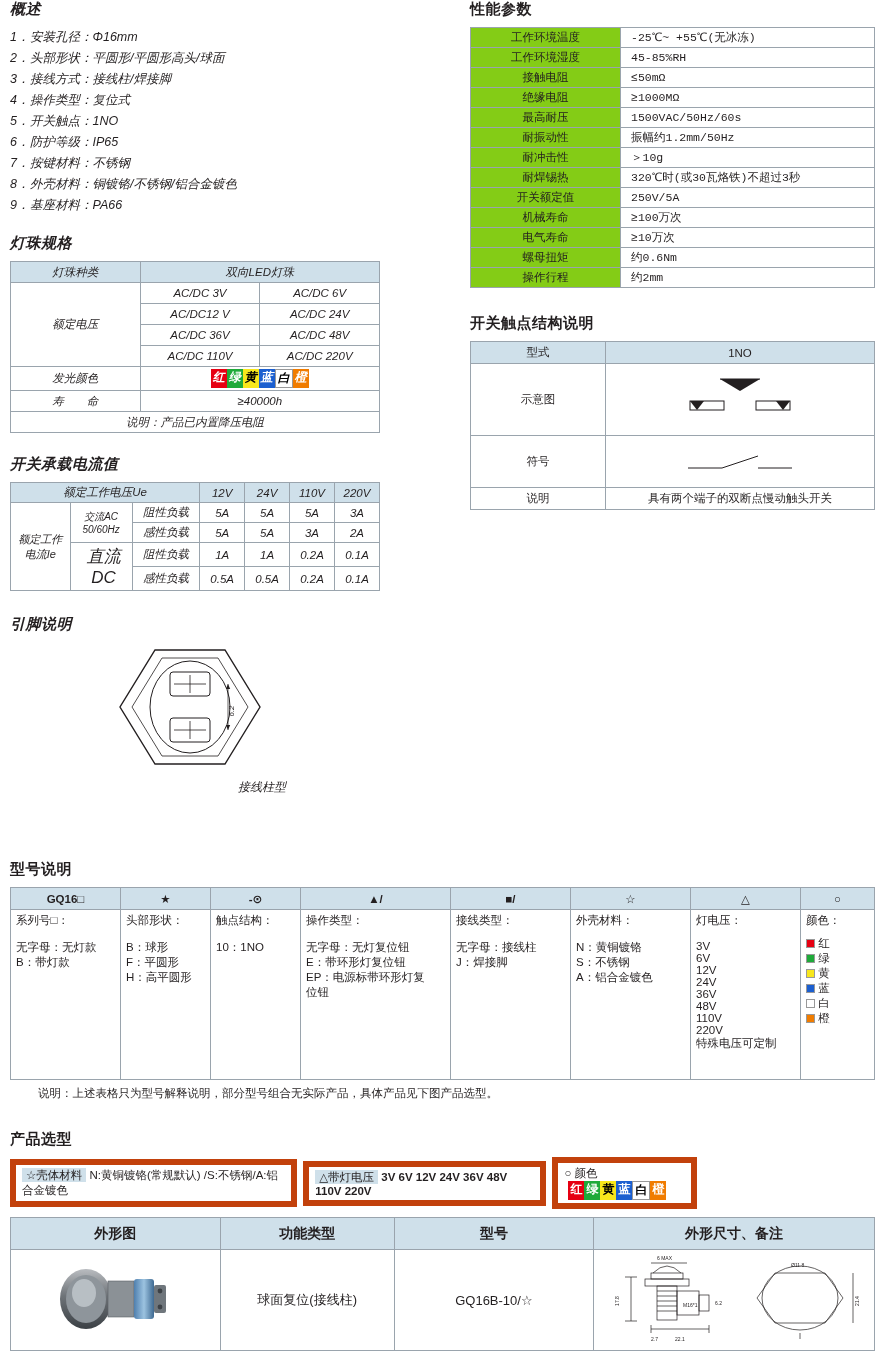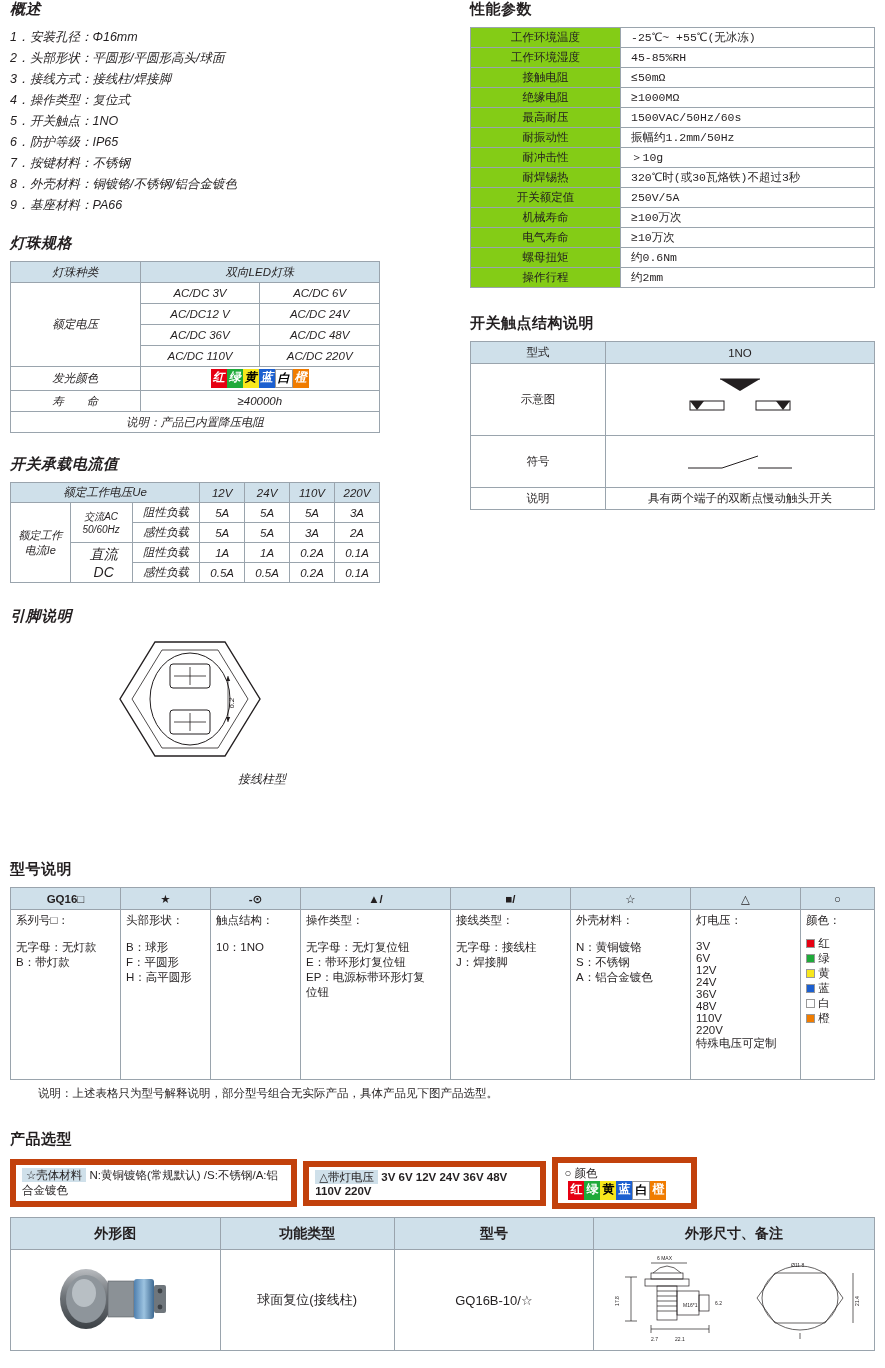--- a/index.html
+++ b/index.html
@@ -178,21 +178,21 @@
         <td>3A</td>
       </tr>
       <tr>
         <td>感性负载</td>
         <td>5A</td>
         <td>5A</td>
         <td>3A</td>
         <td>2A</td>
       </tr>
       <tr>
-        <td rowspan="2" style="font-size:14px;padding-left:11px;">直流DC</td>
+        <td rowspan="2" style="font-size:17px;padding-left:11px;">直流DC</td>
         <td>阻性负载</td>
         <td>1A</td>
         <td>1A</td>
         <td>0.2A</td>
         <td>0.1A</td>
       </tr>
       <tr>
         <td>感性负载</td>
         <td>0.5A</td>
         <td>0.5A</td>

